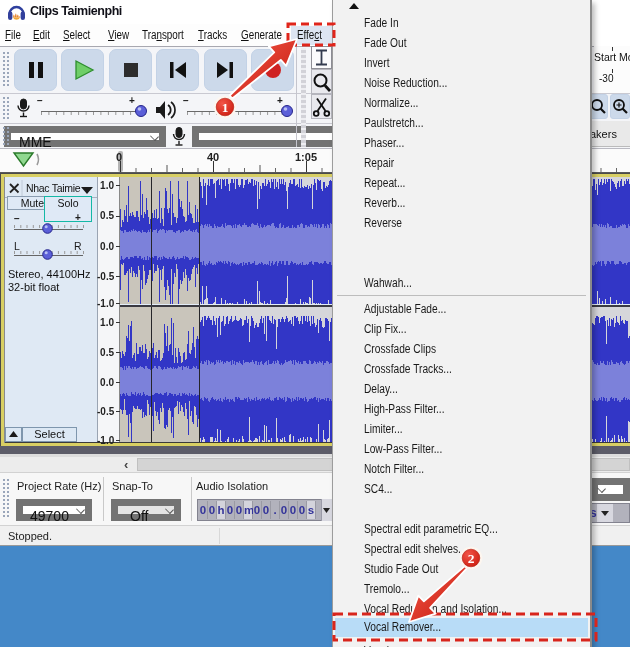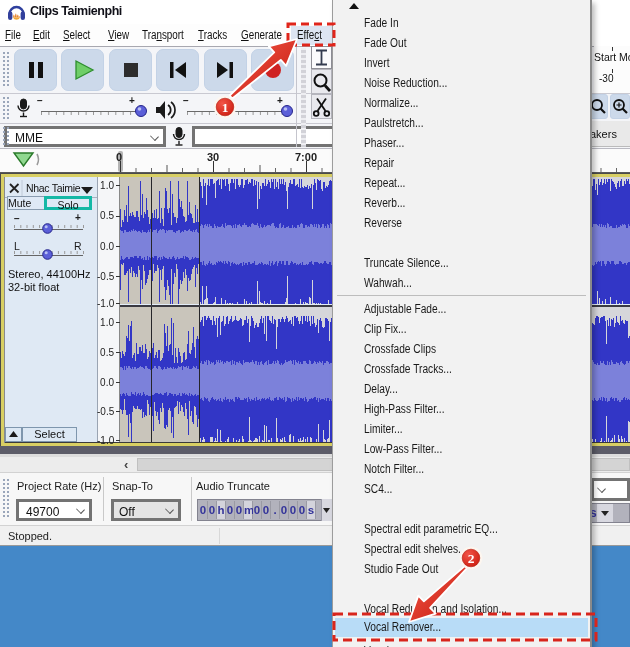--- a/index.html
+++ b/index.html
@@ -3,23 +3,23 @@
 * {margin:0;padding:0;box-sizing:border-box}
 body {width:630px;height:647px;position:relative;overflow:hidden;
  font-family:"Liberation Sans",sans-serif;background:#fff}
 .abs {position:absolute}
 .mbi {position:absolute;top:0;font-size:12px;color:#111;line-height:22px;white-space:pre}
 .tx {display:inline-block;transform:scaleX(0.82);transform-origin:0 50%}
 .tm {display:inline-block;transform:scaleX(0.85);transform-origin:0 50%}
 .u {text-decoration:underline}
 .mi {position:absolute;left:0;right:2px;height:20px;line-height:20px;padding-left:31px;
  font-size:12px;color:#1a1a1a;white-space:nowrap}
-.vr {position:absolute;left:97px;width:17px;text-align:right;font-size:10px;font-weight:normal;color:#222;line-height:13px}
+.vr {position:absolute;left:97px;width:17px;text-align:right;font-size:10px;font-weight:bold;color:#222;line-height:13px}
 .btn {position:absolute;width:43px;height:42px;background:#ccd9ea;border:1px solid #c3d2e6;border-radius:7px}
-.cmb {position:absolute;background:#fff;border:3px solid #737373;font-size:12px;color:#111}
+.cmb {position:absolute;background:#fff;border:7px solid #737373;font-size:14px;color:#111}
 .sep {position:absolute;width:1px;background:#c9c9c9}
 .lbl {position:absolute;font-size:11px;color:#1c1c1c}
 </style></head><body>
 
 <svg class="abs" style="left:7px;top:3px" width="19" height="18" viewBox="0 0 19 18">
  <path d="M2.5 11 A7 7 0 0 1 16.5 11" fill="none" stroke="#2e3f9e" stroke-width="2.4"></path>
  <rect x="1" y="8.5" width="4.4" height="8.5" rx="2.2" fill="#32409c"></rect>
  <rect x="13.6" y="8.5" width="4.4" height="8.5" rx="2.2" fill="#32409c"></rect>
  <path d="M6 14.5 Q6.8 8.5 7.8 14.5 Q8.8 6.5 9.8 14.5 Q10.8 8.5 11.8 14.5 Q12.3 11.5 13 14.5 Z" fill="#e8842c"></path>
  <path d="M6 14.5 L13 14.5 Q12 16.8 9.5 16.8 Q7 16.8 6 14.5 Z" fill="#f0a838"></path>
@@ -201,22 +201,22 @@
     <rect x="538.5" y="165" width="1" height="7" fill="#555"></rect>
     <rect x="554.0" y="168" width="1" height="4" fill="#666"></rect>
     <rect x="569.5" y="168" width="1" height="4" fill="#666"></rect>
     <rect x="585.0" y="161" width="1" height="11" fill="#333"></rect>
     <rect x="600.5" y="168" width="1" height="4" fill="#666"></rect>
     <rect x="616.0" y="168" width="1" height="4" fill="#666"></rect>
  <polygon points="14,153 33,153 23.5,166" fill="#90d890" stroke="#2a7a2a" stroke-width="1.4"></polygon>
     <path d="M37 154 q3 5.5 0 11" stroke="#9a9a9a" stroke-width="1.6" fill="none"></path>
 </svg>
 <div class="abs" style="left:116px;top:151px;font-size:11px;font-weight:bold;color:#222">0</div>
-<div class="abs" style="left:207px;top:151px;font-size:11px;font-weight:bold;color:#222">30</div>
-<div class="abs" style="left:295px;top:151px;font-size:11px;font-weight:bold;color:#222">7:00</div>
+<div class="abs" style="left:207px;top:151px;font-size:11px;font-weight:bold;color:#222">40</div>
+<div class="abs" style="left:295px;top:151px;font-size:11px;font-weight:bold;color:#222">1:05</div>
 
 <div class="abs" style="left:0;top:173px;width:630px;height:272px;background:#e3edf8"></div>
 <svg width="630" height="647" style="position:absolute;left:0;top:0" shape-rendering="crispEdges">
 <rect x="120" y="177" width="79" height="127" fill="#c9c5bb"></rect>
 <rect x="199" y="177" width="431" height="127" fill="#d6d6da"></rect>
 <rect x="120" y="307" width="79" height="135" fill="#c9c5bb"></rect>
 <rect x="199" y="307" width="431" height="135" fill="#d6d6da"></rect>
 <path d="M120.5 209V290M121.5 227V264M122.5 220V265M123.5 222V263M124.5 210V275M125.5 216V275M126.5 205V273M127.5 222V271M128.5 186V302M129.5 216V269M130.5 213V273M131.5 216V267M132.5 212V277M133.5 215V271M134.5 217V273M135.5 217V277M136.5 211V274M137.5 211V277M138.5 217V266M139.5 221V270M140.5 181V304M141.5 215V280M142.5 194V289M143.5 218V265M144.5 212V271M145.5 214V285M146.5 198V283M147.5 210V279M148.5 217V275M149.5 224V270M150.5 219V270M151.5 216V288M152.5 213V281M153.5 218V264M154.5 210V273M155.5 218V271M156.5 209V271M157.5 219V265M158.5 218V268M159.5 191V302M160.5 223V270M161.5 208V280M162.5 219V269M163.5 226V266M164.5 208V287M165.5 188V300M166.5 191V290M167.5 209V280M168.5 213V286M169.5 208V295M170.5 181V304M171.5 225V269M172.5 194V304M173.5 213V284M174.5 217V273M175.5 217V277M176.5 223V264M177.5 218V269M178.5 181V304M179.5 199V289M180.5 207V280M181.5 201V284M182.5 209V281M183.5 216V272M184.5 217V278M185.5 222V269M186.5 221V275M187.5 181V291M188.5 215V278M189.5 202V281M190.5 213V280M191.5 214V274M192.5 218V269M193.5 223V267M194.5 223V265M195.5 205V287M196.5 222V268M197.5 209V274M198.5 222V264M199.5 191V302M200.5 182V302M201.5 186V304M202.5 198V286M203.5 179V304M204.5 186V300M205.5 183V299M206.5 205V286M207.5 185V298M208.5 179V304M209.5 186V304M210.5 179V304M211.5 179V304M212.5 179V304M213.5 184V303M214.5 183V302M215.5 198V297M216.5 181V304M217.5 180V304M218.5 179V304M219.5 185V304M220.5 179V304M221.5 189V298M222.5 179V304M223.5 180V304M224.5 179V304M225.5 186V300M226.5 179V304M227.5 179V303M228.5 184V304M229.5 191V303M230.5 183V303M231.5 179V304M232.5 179V303M233.5 183V304M234.5 179V304M235.5 189V304M236.5 179V304M237.5 179V302M238.5 185V304M239.5 187V304M240.5 185V304M241.5 179V304M242.5 179V304M243.5 188V304M244.5 185V299M245.5 180V304M246.5 180V301M247.5 179V304M248.5 184V304M249.5 182V303M250.5 183V304M251.5 179V302M252.5 179V304M253.5 186V304M254.5 180V304M255.5 185V304M256.5 181V304M257.5 209V281M258.5 182V304M259.5 199V291M260.5 186V302M261.5 189V303M262.5 183V303M263.5 183V304M264.5 186V301M265.5 179V304M266.5 186V304M267.5 184V303M268.5 180V304M269.5 182V304M270.5 188V300M271.5 179V304M272.5 182V304M273.5 179V304M274.5 189V304M275.5 179V304M276.5 187V304M277.5 182V304M278.5 189V304M279.5 179V304M280.5 184V304M281.5 179V304M282.5 184V304M283.5 179V304M284.5 185V304M285.5 182V302M286.5 191V298M287.5 209V276M288.5 187V304M289.5 183V304M290.5 180V304M291.5 184V304M292.5 184V304M293.5 179V304M294.5 179V304M295.5 186V303M296.5 185V304M297.5 184V304M298.5 187V304M299.5 179V304M300.5 188V299M301.5 179V304M302.5 187V304M303.5 188V302M304.5 186V304M305.5 187V302M306.5 187V303M307.5 185V303M308.5 189V304M309.5 186V297M310.5 188V298M311.5 184V304M312.5 209V280M313.5 185V303M314.5 179V303M315.5 183V304M316.5 190V303M317.5 179V304M318.5 180V303M319.5 181V304M320.5 180V303M321.5 189V304M322.5 191V304M323.5 182V304M324.5 182V304M325.5 188V304M326.5 186V304M327.5 187V304M328.5 185V300M329.5 181V304M330.5 180V304M331.5 181V304M332.5 180V304M333.5 181V303M334.5 191V304M335.5 184V298M336.5 179V304M337.5 182V304M338.5 179V304M339.5 179V304M340.5 179V304M341.5 184V304M342.5 179V304M343.5 187V299M344.5 187V299M345.5 186V304M346.5 187V298M347.5 179V304M348.5 202V285M349.5 204V284M350.5 184V299M351.5 179V304M352.5 184V302M353.5 179V304M354.5 186V304M355.5 187V304M356.5 192V304M357.5 180V303M358.5 184V304M359.5 179V304M360.5 180V302M361.5 187V304M362.5 185V300M363.5 179V304M364.5 182V304M365.5 209V278M366.5 179V304M367.5 181V304M368.5 182V303M369.5 179V304M370.5 184V301M371.5 189V304M372.5 179V304M373.5 183V298M374.5 179V304M375.5 179V304M376.5 180V304M377.5 179V304M378.5 190V301M379.5 179V304M380.5 186V303M381.5 184V304M382.5 210V279M383.5 184V304M384.5 181V304M385.5 187V304M386.5 179V304M387.5 187V302M388.5 187V304M389.5 179V304M390.5 194V299M391.5 183V304M392.5 179V304M393.5 187V304M394.5 179V304M395.5 186V304M396.5 188V302M397.5 183V304M398.5 181V304M399.5 179V304M400.5 180V304M401.5 179V304M402.5 185V304M403.5 191V297M404.5 179V304M405.5 190V300M406.5 180V303M407.5 179V304M408.5 179V304M409.5 183V304M410.5 188V304M411.5 183V304M412.5 188V304M413.5 185V300M414.5 183V304M415.5 183V301M416.5 179V304M417.5 186V304M418.5 189V304M419.5 179V304M420.5 179V304M421.5 179V304M422.5 188V300M423.5 186V304M424.5 181V303M425.5 188V304M426.5 198V286M427.5 179V304M428.5 179V304M429.5 182V304M430.5 184V304M431.5 188V304M432.5 187V304M433.5 190V304M434.5 188V304M435.5 181V304M436.5 182V298M437.5 181V304M438.5 179V304M439.5 180V304M440.5 186V301M441.5 181V304M442.5 183V300M443.5 186V304M444.5 187V304M445.5 190V304M446.5 180V304M447.5 189V301M448.5 179V304M449.5 179V304M450.5 184V304M451.5 179V304M452.5 184V304M453.5 184V304M454.5 183V304M455.5 190V304M456.5 181V304M457.5 184V304M458.5 187V304M459.5 180V304M460.5 184V303M461.5 184V304M462.5 179V304M463.5 186V304M464.5 192V294M465.5 179V304M466.5 181V304M467.5 204V291M468.5 179V303M469.5 182V301M470.5 179V302M471.5 179V303M472.5 208V280M473.5 179V304M474.5 185V304M475.5 196V298M476.5 186V304M477.5 186V304M478.5 179V303M479.5 179V304M480.5 185V303M481.5 186V304M482.5 184V304M483.5 207V282M484.5 184V300M485.5 183V304M486.5 179V304M487.5 186V298M488.5 186V303M489.5 188V304M490.5 182V304M491.5 182V300M492.5 179V304M493.5 185V301M494.5 182V304M495.5 181V304M496.5 186V304M497.5 187V301M498.5 179V304M499.5 179V304M500.5 185V301M501.5 207V282M502.5 180V304M503.5 188V304M504.5 187V300M505.5 185V303M506.5 179V304M507.5 185V304M508.5 186V298M509.5 180V304M510.5 183V299M511.5 185V304M512.5 179V304M513.5 189V300M514.5 186V302M515.5 184V304M516.5 185V304M517.5 184V304M518.5 179V304M519.5 183V304M520.5 180V304M521.5 179V304M522.5 179V304M523.5 180V304M524.5 184V302M525.5 189V300M526.5 187V304M527.5 179V304M528.5 179V304M529.5 179V304M530.5 185V304M531.5 179V304M532.5 185V304M533.5 184V302M534.5 187V304M535.5 189V300M536.5 187V298M537.5 180V304M538.5 183V304M539.5 187V304M540.5 186V304M541.5 181V304M542.5 183V304M543.5 179V304M544.5 179V304M545.5 186V303M546.5 186V301M547.5 181V304M548.5 181V304M549.5 182V302M550.5 179V304M551.5 181V304M552.5 212V276M553.5 183V304M554.5 185V304M555.5 181V304M556.5 184V304M557.5 182V303M558.5 184V299M559.5 184V304M560.5 185V304M561.5 186V304M562.5 185V302M563.5 190V304M564.5 179V304M565.5 183V304M566.5 187V304M567.5 184V304M568.5 190V301M569.5 181V304M570.5 182V304M571.5 180V304M572.5 184V304M573.5 185V298M574.5 184V304M575.5 191V303M576.5 187V304M577.5 189V301M578.5 186V302M579.5 188V299M580.5 185V304M581.5 185V304M582.5 188V304M583.5 186V304M584.5 179V304M585.5 208V278M586.5 185V304M587.5 185V304M588.5 182V298M589.5 184V300M590.5 185V304M591.5 180V304M592.5 186V304M593.5 179V304M594.5 179V304M595.5 190V304M596.5 184V304M597.5 195V291M598.5 179V304M599.5 185V298M600.5 182V304M601.5 179V304M602.5 185V301M603.5 183V304M604.5 179V304M605.5 184V299M606.5 179V304M607.5 182V304M608.5 179V304M609.5 179V304M610.5 191V297M611.5 179V304M612.5 181V304M613.5 182V304M614.5 184V304M615.5 187V304M616.5 189V300M617.5 183V304M618.5 181V304M619.5 187V303M620.5 181V304M621.5 179V304M622.5 186V301M623.5 186V304M624.5 181V304M625.5 184V304M626.5 179V304M627.5 181V304M628.5 179V304M629.5 184V304" stroke="#3236c6" stroke-width="1" fill="none"></path>
 <path d="M120.5 230V260M121.5 231V256M122.5 231V259M123.5 233V260M124.5 230V259M125.5 230V258M126.5 232V257M127.5 232V257M128.5 232V259M129.5 231V259M130.5 232V257M131.5 230V257M132.5 231V257M133.5 229V258M134.5 231V256M135.5 230V256M136.5 231V256M137.5 232V258M138.5 231V258M139.5 231V256M140.5 232V256M141.5 233V259M142.5 230V258M143.5 232V260M144.5 232V257M145.5 232V260M146.5 233V260M147.5 232V256M148.5 230V260M149.5 232V257M150.5 229V258M151.5 230V260M152.5 232V257M153.5 230V258M154.5 230V256M155.5 230V256M156.5 229V256M157.5 233V260M158.5 231V258M159.5 230V257M160.5 229V260M161.5 230V257M162.5 229V259M163.5 229V256M164.5 230V257M165.5 233V258M166.5 230V258M167.5 231V259M168.5 230V259M169.5 230V257M170.5 230V259M171.5 230V259M172.5 230V257M173.5 232V256M174.5 232V258M175.5 233V260M176.5 231V259M177.5 231V257M178.5 230V259M179.5 230V259M180.5 233V258M181.5 232V258M182.5 231V258M183.5 232V256M184.5 230V259M185.5 230V256M186.5 231V257M187.5 231V257M188.5 230V258M189.5 229V260M190.5 231V260M191.5 231V259M192.5 232V257M193.5 230V259M194.5 232V258M195.5 230V257M196.5 229V258M197.5 232V258M198.5 233V258M199.5 225V261M200.5 226V262M201.5 224V262M202.5 225V265M203.5 228V261M204.5 225V265M205.5 224V266M206.5 226V264M207.5 224V265M208.5 227V263M209.5 224V261M210.5 226V264M211.5 226V263M212.5 228V265M213.5 228V265M214.5 224V264M215.5 226V265M216.5 228V262M217.5 226V263M218.5 227V261M219.5 227V262M220.5 227V261M221.5 226V262M222.5 224V263M223.5 227V261M224.5 228V264M225.5 223V261M226.5 226V263M227.5 225V264M228.5 225V261M229.5 225V262M230.5 225V266M231.5 226V263M232.5 228V262M233.5 225V264M234.5 228V263M235.5 224V264M236.5 228V265M237.5 225V264M238.5 225V265M239.5 224V264M240.5 226V263M241.5 227V263M242.5 225V266M243.5 225V262M244.5 223V265M245.5 225V263M246.5 225V263M247.5 227V265M248.5 227V262M249.5 226V262M250.5 227V264M251.5 224V264M252.5 223V263M253.5 224V263M254.5 225V261M255.5 225V265M256.5 225V265M257.5 223V265M258.5 226V264M259.5 228V263M260.5 224V264M261.5 227V262M262.5 228V263M263.5 227V265M264.5 225V264M265.5 227V264M266.5 226V265M267.5 225V264M268.5 225V265M269.5 225V261M270.5 226V266M271.5 224V263M272.5 223V261M273.5 223V265M274.5 226V264M275.5 228V262M276.5 227V261M277.5 228V266M278.5 228V263M279.5 224V261M280.5 223V261M281.5 228V264M282.5 227V261M283.5 225V261M284.5 228V265M285.5 228V265M286.5 227V261M287.5 227V261M288.5 226V265M289.5 228V265M290.5 228V263M291.5 228V261M292.5 225V262M293.5 228V264M294.5 227V263M295.5 228V263M296.5 228V265M297.5 225V264M298.5 225V265M299.5 227V264M300.5 224V263M301.5 223V265M302.5 224V262M303.5 228V265M304.5 228V265M305.5 225V265M306.5 225V264M307.5 227V265M308.5 226V264M309.5 227V262M310.5 224V262M311.5 224V261M312.5 225V264M313.5 227V265M314.5 224V262M315.5 227V262M316.5 224V262M317.5 228V262M318.5 224V263M319.5 225V264M320.5 228V263M321.5 227V263M322.5 224V264M323.5 224V263M324.5 228V261M325.5 226V261M326.5 228V263M327.5 224V264M328.5 225V264M329.5 228V262M330.5 223V262M331.5 224V265M332.5 226V263M333.5 227V261M334.5 224V265M335.5 226V261M336.5 226V263M337.5 224V263M338.5 224V263M339.5 226V263M340.5 227V264M341.5 224V262M342.5 226V266M343.5 228V263M344.5 223V265M345.5 224V264M346.5 228V262M347.5 228V262M348.5 228V265M349.5 226V264M350.5 223V261M351.5 226V263M352.5 224V262M353.5 227V261M354.5 226V264M355.5 226V262M356.5 226V266M357.5 227V265M358.5 224V265M359.5 226V266M360.5 225V265M361.5 227V264M362.5 224V262M363.5 228V264M364.5 228V264M365.5 226V264M366.5 224V264M367.5 228V265M368.5 227V263M369.5 228V265M370.5 225V265M371.5 224V265M372.5 226V261M373.5 225V263M374.5 227V266M375.5 228V266M376.5 224V265M377.5 224V261M378.5 225V262M379.5 225V264M380.5 228V266M381.5 224V264M382.5 225V265M383.5 227V266M384.5 228V261M385.5 227V264M386.5 226V264M387.5 228V262M388.5 228V262M389.5 226V263M390.5 227V262M391.5 226V263M392.5 224V263M393.5 228V263M394.5 228V266M395.5 224V262M396.5 227V263M397.5 225V261M398.5 224V263M399.5 225V266M400.5 228V263M401.5 225V264M402.5 228V264M403.5 227V261M404.5 224V265M405.5 225V263M406.5 227V265M407.5 227V262M408.5 227V262M409.5 224V262M410.5 224V266M411.5 227V263M412.5 223V264M413.5 225V263M414.5 228V265M415.5 223V265M416.5 225V265M417.5 223V265M418.5 223V263M419.5 224V261M420.5 223V263M421.5 227V261M422.5 224V265M423.5 224V265M424.5 228V262M425.5 223V262M426.5 228V262M427.5 227V261M428.5 228V261M429.5 226V263M430.5 224V261M431.5 228V263M432.5 226V261M433.5 224V263M434.5 224V264M435.5 228V262M436.5 223V261M437.5 225V263M438.5 226V264M439.5 227V263M440.5 228V262M441.5 227V262M442.5 224V263M443.5 228V261M444.5 226V262M445.5 227V265M446.5 227V262M447.5 228V266M448.5 226V266M449.5 226V261M450.5 227V264M451.5 225V261M452.5 224V261M453.5 225V265M454.5 226V265M455.5 223V261M456.5 227V265M457.5 227V262M458.5 226V265M459.5 227V261M460.5 228V262M461.5 225V262M462.5 228V265M463.5 226V264M464.5 224V263M465.5 226V263M466.5 226V261M467.5 228V265M468.5 228V261M469.5 226V263M470.5 225V265M471.5 226V264M472.5 224V264M473.5 227V265M474.5 223V265M475.5 225V265M476.5 227V265M477.5 228V266M478.5 226V265M479.5 224V261M480.5 223V263M481.5 224V264M482.5 224V262M483.5 228V262M484.5 227V261M485.5 226V261M486.5 228V263M487.5 226V263M488.5 225V264M489.5 227V264M490.5 224V266M491.5 227V266M492.5 225V262M493.5 225V264M494.5 226V264M495.5 224V263M496.5 225V265M497.5 226V265M498.5 224V263M499.5 227V264M500.5 224V266M501.5 225V264M502.5 226V262M503.5 228V266M504.5 226V263M505.5 224V261M506.5 223V262M507.5 227V263M508.5 225V262M509.5 224V265M510.5 227V263M511.5 225V264M512.5 224V264M513.5 228V262M514.5 228V263M515.5 223V264M516.5 228V262M517.5 226V263M518.5 228V261M519.5 228V263M520.5 228V265M521.5 225V263M522.5 227V266M523.5 223V265M524.5 225V264M525.5 228V262M526.5 227V262M527.5 223V265M528.5 224V262M529.5 226V264M530.5 224V261M531.5 223V262M532.5 226V264M533.5 226V262M534.5 225V263M535.5 224V263M536.5 223V262M537.5 223V262M538.5 228V263M539.5 225V261M540.5 228V264M541.5 228V263M542.5 228V265M543.5 226V261M544.5 228V263M545.5 224V264M546.5 227V261M547.5 225V265M548.5 224V262M549.5 228V263M550.5 223V261M551.5 224V266M552.5 228V265M553.5 225V261M554.5 226V262M555.5 224V264M556.5 228V261M557.5 224V265M558.5 223V263M559.5 224V262M560.5 227V261M561.5 227V263M562.5 225V264M563.5 227V263M564.5 225V265M565.5 225V262M566.5 227V265M567.5 227V265M568.5 225V262M569.5 224V262M570.5 226V262M571.5 228V264M572.5 227V263M573.5 224V265M574.5 228V261M575.5 226V266M576.5 225V265M577.5 224V264M578.5 226V266M579.5 228V264M580.5 227V261M581.5 227V266M582.5 227V263M583.5 223V261M584.5 225V262M585.5 228V265M586.5 228V264M587.5 228V262M588.5 225V262M589.5 227V261M590.5 224V265M591.5 226V265M592.5 227V265M593.5 224V266M594.5 224V265M595.5 224V262M596.5 224V264M597.5 225V262M598.5 226V261M599.5 224V262M600.5 227V261M601.5 224V266M602.5 227V261M603.5 225V261M604.5 227V264M605.5 225V266M606.5 228V264M607.5 223V261M608.5 224V261M609.5 227V262M610.5 226V264M611.5 226V261M612.5 228V261M613.5 228V261M614.5 228V264M615.5 228V265M616.5 225V264M617.5 228V264M618.5 227V264M619.5 227V261M620.5 225V261M621.5 226V262M622.5 224V264M623.5 225V264M624.5 224V263M625.5 225V263M626.5 228V265M627.5 228V263M628.5 224V262M629.5 226V262" stroke="#7c81da" stroke-width="1" fill="none"></path>
 <path d="M120.5 352V409M121.5 358V410M122.5 351V414M123.5 354V410M124.5 356V399M125.5 352V410M126.5 336V415M127.5 338V415M128.5 325V437M129.5 341V414M130.5 326V423M131.5 321V442M132.5 358V412M133.5 355V406M134.5 353V408M135.5 361V409M136.5 343V409M137.5 354V406M138.5 354V409M139.5 347V409M140.5 347V410M141.5 351V409M142.5 345V418M143.5 353V412M144.5 353V417M145.5 344V415M146.5 349V416M147.5 359V400M148.5 357V404M149.5 351V415M150.5 353V407M151.5 344V423M152.5 348V416M153.5 343V431M154.5 358V402M155.5 355V411M156.5 352V416M157.5 358V412M158.5 350V420M159.5 350V424M160.5 361V408M161.5 360V412M162.5 358V403M163.5 353V408M164.5 324V428M165.5 333V429M166.5 346V425M167.5 326V427M168.5 351V410M169.5 345V408M170.5 344V411M171.5 318V433M172.5 355V417M173.5 323V438M174.5 363V408M175.5 348V407M176.5 357V406M177.5 363V401M178.5 348V414M179.5 352V402M180.5 356V411M181.5 363V405M182.5 362V407M183.5 353V412M184.5 352V416M185.5 360V403M186.5 359V409M187.5 344V419M188.5 331V435M189.5 353V401M190.5 354V416M191.5 350V411M192.5 343V422M193.5 327V424M194.5 347V406M195.5 358V407M196.5 339V415M197.5 336V427M198.5 339V419M199.5 320V442M200.5 322V438M201.5 320V442M202.5 317V440M203.5 326V437M204.5 316V439M205.5 316V442M206.5 320V442M207.5 318V442M208.5 316V442M209.5 318V442M210.5 320V437M211.5 320V437M212.5 325V437M213.5 316V442M214.5 321V441M215.5 325V438M216.5 318V441M217.5 337V429M218.5 318V442M219.5 316V442M220.5 335V430M221.5 322V441M222.5 321V442M223.5 316V442M224.5 326V442M225.5 324V441M226.5 317V442M227.5 316V439M228.5 324V437M229.5 321V442M230.5 319V442M231.5 316V442M232.5 322V442M233.5 321V438M234.5 320V442M235.5 316V442M236.5 320V440M237.5 321V442M238.5 321V441M239.5 320V439M240.5 318V442M241.5 319V442M242.5 326V436M243.5 325V439M244.5 320V442M245.5 320V442M246.5 316V442M247.5 323V442M248.5 319V441M249.5 342V417M250.5 326V440M251.5 316V441M252.5 318V442M253.5 321V441M254.5 328V440M255.5 325V438M256.5 323V438M257.5 327V439M258.5 327V442M259.5 323V436M260.5 319V442M261.5 316V442M262.5 323V440M263.5 318V441M264.5 334V425M265.5 316V442M266.5 341V426M267.5 316V442M268.5 316V440M269.5 320V440M270.5 321V442M271.5 323V438M272.5 316V442M273.5 324V442M274.5 319V442M275.5 320V442M276.5 349V418M277.5 327V438M278.5 319V442M279.5 319V442M280.5 322V439M281.5 319V440M282.5 317V438M283.5 319V442M284.5 322V437M285.5 319V441M286.5 316V442M287.5 318V442M288.5 322V442M289.5 321V435M290.5 320V434M291.5 324V442M292.5 317V442M293.5 326V436M294.5 316V442M295.5 316V442M296.5 318V442M297.5 317V442M298.5 321V439M299.5 324V441M300.5 321V438M301.5 316V441M302.5 324V440M303.5 316V437M304.5 316V442M305.5 321V439M306.5 316V442M307.5 322V437M308.5 316V442M309.5 321V442M310.5 326V437M311.5 316V438M312.5 324V442M313.5 316V442M314.5 323V442M315.5 327V442M316.5 325V439M317.5 319V442M318.5 333V424M319.5 320V442M320.5 318V442M321.5 321V442M322.5 327V442M323.5 328V430M324.5 327V439M325.5 318V440M326.5 318V442M327.5 319V439M328.5 321V438M329.5 341V420M330.5 322V442M331.5 318V442M332.5 316V441M333.5 316V441M334.5 316V439M335.5 320V442M336.5 331V428M337.5 320V441M338.5 327V442M339.5 316V442M340.5 319V442M341.5 316V439M342.5 316V442M343.5 317V441M344.5 322V442M345.5 316V440M346.5 327V441M347.5 321V435M348.5 319V442M349.5 326V441M350.5 326V439M351.5 317V442M352.5 316V440M353.5 328V439M354.5 318V438M355.5 317V436M356.5 325V441M357.5 319V440M358.5 320V442M359.5 317V442M360.5 322V442M361.5 318V437M362.5 316V442M363.5 325V442M364.5 318V442M365.5 328V437M366.5 318V442M367.5 316V442M368.5 317V442M369.5 316V442M370.5 321V435M371.5 341V423M372.5 318V442M373.5 326V436M374.5 321V442M375.5 318V439M376.5 319V438M377.5 320V442M378.5 320V442M379.5 327V437M380.5 319V442M381.5 328V437M382.5 319V440M383.5 328V440M384.5 320V440M385.5 327V441M386.5 323V435M387.5 320V439M388.5 325V439M389.5 323V440M390.5 316V442M391.5 340V421M392.5 319V440M393.5 317V442M394.5 322V442M395.5 322V442M396.5 318V442M397.5 319V442M398.5 316V442M399.5 321V442M400.5 322V442M401.5 319V442M402.5 323V437M403.5 319V442M404.5 316V442M405.5 327V442M406.5 318V442M407.5 316V437M408.5 320V441M409.5 324V442M410.5 319V439M411.5 316V442M412.5 324V442M413.5 318V442M414.5 324V437M415.5 316V442M416.5 316V442M417.5 320V442M418.5 326V440M419.5 322V442M420.5 325V442M421.5 316V438M422.5 322V441M423.5 327V440M424.5 323V442M425.5 325V437M426.5 323V442M427.5 318V438M428.5 316V442M429.5 319V442M430.5 318V442M431.5 324V439M432.5 316V442M433.5 346V419M434.5 337V428M435.5 325V441M436.5 317V442M437.5 316V442M438.5 325V442M439.5 324V436M440.5 318V442M441.5 323V442M442.5 323V440M443.5 318V439M444.5 320V440M445.5 316V442M446.5 320V436M447.5 319V438M448.5 324V442M449.5 323V436M450.5 324V435M451.5 325V436M452.5 325V440M453.5 327V439M454.5 320V442M455.5 317V442M456.5 317V442M457.5 319V441M458.5 316V442M459.5 321V438M460.5 320V442M461.5 318V442M462.5 318V442M463.5 320V439M464.5 316V442M465.5 316V440M466.5 318V442M467.5 316V440M468.5 319V439M469.5 321V442M470.5 327V442M471.5 321V436M472.5 317V438M473.5 323V441M474.5 318V442M475.5 323V438M476.5 325V442M477.5 318V441M478.5 324V442M479.5 323V440M480.5 324V442M481.5 316V442M482.5 317V442M483.5 321V438M484.5 321V442M485.5 323V442M486.5 320V439M487.5 320V440M488.5 324V442M489.5 326V439M490.5 316V442M491.5 327V439M492.5 321V437M493.5 323V440M494.5 317V442M495.5 328V442M496.5 321V442M497.5 317V440M498.5 316V442M499.5 321V436M500.5 349V415M501.5 344V416M502.5 323V442M503.5 316V442M504.5 319V442M505.5 318V442M506.5 326V442M507.5 319V439M508.5 316V442M509.5 326V438M510.5 317V441M511.5 316V442M512.5 317V439M513.5 316V440M514.5 323V442M515.5 319V438M516.5 319V441M517.5 323V440M518.5 320V440M519.5 325V437M520.5 322V438M521.5 319V434M522.5 325V442M523.5 321V438M524.5 317V442M525.5 316V442M526.5 316V442M527.5 325V440M528.5 325V437M529.5 343V420M530.5 316V442M531.5 320V442M532.5 318V441M533.5 328V438M534.5 321V442M535.5 321V442M536.5 338V425M537.5 332V424M538.5 321V440M539.5 316V442M540.5 320V442M541.5 324V438M542.5 322V439M543.5 324V435M544.5 317V442M545.5 316V442M546.5 316V442M547.5 318V439M548.5 338V419M549.5 318V442M550.5 322V442M551.5 318V442M552.5 316V441M553.5 316V437M554.5 326V442M555.5 316V442M556.5 323V442M557.5 327V441M558.5 322V442M559.5 325V438M560.5 324V440M561.5 318V442M562.5 316V441M563.5 326V442M564.5 316V442M565.5 320V442M566.5 318V437M567.5 319V439M568.5 319V441M569.5 317V442M570.5 316V442M571.5 316V441M572.5 324V437M573.5 323V441M574.5 316V442M575.5 320V436M576.5 317V441M577.5 316V442M578.5 321V442M579.5 323V435M580.5 325V440M581.5 322V442M582.5 324V438M583.5 320V442M584.5 316V442M585.5 327V436M586.5 316V442M587.5 316V442M588.5 322V435M589.5 322V435M590.5 316V442M591.5 323V438M592.5 323V439M593.5 324V442M594.5 325V442M595.5 318V439M596.5 316V442M597.5 316V442M598.5 317V442M599.5 323V442M600.5 318V441M601.5 317V438M602.5 317V442M603.5 316V442M604.5 316V441M605.5 321V442M606.5 344V416M607.5 320V442M608.5 326V438M609.5 318V442M610.5 326V441M611.5 319V440M612.5 320V438M613.5 318V442M614.5 327V435M615.5 323V442M616.5 316V442M617.5 322V442M618.5 323V435M619.5 325V439M620.5 316V442M621.5 321V436M622.5 320V439M623.5 323V442M624.5 324V438M625.5 320V442M626.5 321V441M627.5 321V442M628.5 338V421M629.5 336V422" stroke="#3236c6" stroke-width="1" fill="none"></path>
@@ -258,22 +258,22 @@
 <div style="position:absolute;left:116px;top:411px;width:4px;height:1px;background:#333"></div>
 <div class="vr" style="top:433.5px">-1.0</div>
 <div style="position:absolute;left:116px;top:440px;width:4px;height:1px;background:#333"></div>
 <svg class="abs" style="left:0;top:0" width="120" height="450">
  <path d="M10 184 l8.5 8.5 M18.5 184 l-8.5 8.5" stroke="#222" stroke-width="1.8"></path>
  <polygon points="81,187 93,187 87,194" fill="#1a1a1a"></polygon>
  <line x1="5" y1="197.5" x2="97" y2="197.5" stroke="#a8b2c0" stroke-width="1"></line>
  <line x1="22" y1="180" x2="22" y2="196" stroke="#c0cad8" stroke-width="1"></line>
 </svg>
 <div class="abs" style="left:26px;top:182px;font-size:10.5px;color:#111;letter-spacing:-0.3px">Nhac Taimie</div>
-<div class="abs" style="left:7px;top:196px;width:38px;height:14px;background:#dfe9f6;border:1px solid #8a9cb0;font-size:10.5px;color:#111;text-align:left;line-height:12px">Mute</div>
-<div class="abs" style="left:44px;top:196px;width:48px;height:14px;background:#dfe9f6;border:3px solid #14b8a6;font-size:10.5px;color:#111;text-align:center;line-height:12px">Solo</div>
+<div class="abs" style="left:7px;top:196px;width:38px;height:14px;background:#dfe9f6;border:1px solid #8a9cb0;font-size:10.5px;color:#111;text-align:right;line-height:12px">Mute</div>
+<div class="abs" style="left:44px;top:196px;width:48px;height:26px;background:#dfe9f6;border:1px solid #14b8a6;font-size:10.5px;color:#111;text-align:center;line-height:12px">Solo</div>
 <div class="lbl" style="left:14px;top:213px;font-size:10px;font-weight:bold">−</div>
 <div class="lbl" style="left:75px;top:212px;font-size:10px;font-weight:bold">+</div>
 <div class="abs" style="left:14px;top:228.5px;width:69px;height:1px;background:#666"></div>
 <div class="lbl" style="left:14px;top:240px;font-size:10.5px">L</div>
 <div class="lbl" style="left:74px;top:240px;font-size:10.5px">R</div>
 <div class="abs" style="left:14px;top:254.5px;width:69px;height:1px;background:#666"></div>
 <svg class="abs" style="left:0;top:0" width="120" height="450">
     <rect x="14.0" y="225" width="1" height="3" fill="#999"></rect>
     <rect x="20.3" y="225" width="1" height="3" fill="#999"></rect>
     <rect x="26.5" y="225" width="1" height="3" fill="#999"></rect>
@@ -316,24 +316,24 @@
 <div class="abs" style="left:0;top:457px;width:630px;height:15px;background:#ececec"></div>
 <div class="abs" style="left:124px;top:459px;width:12px;height:12px;font-size:13px;font-weight:bold;color:#444;line-height:11px">‹</div>
 <div class="abs" style="left:137px;top:458px;width:493px;height:13px;background:#d4d4d4;border:1px solid #c0c0c0"></div>
 
 <div class="abs" style="left:0;top:472px;width:630px;height:54px;background:#f7f7f7;border-top:1px solid #d2d2d2;border-bottom:1px solid #d2d2d2"></div>
 <div class="lbl" style="left:17px;top:480px">Project Rate (Hz)</div>
 <div class="cmb" style="left:16px;top:499px;width:76px;height:22px;line-height:20px;padding-left:7px">49700</div>
 <div class="abs" style="left:77px;top:506px;width:7px;height:7px;border-right:1.5px solid #555;border-bottom:1.5px solid #555;transform:rotate(45deg) scale(1,.8)"></div>
 <div class="sep" style="left:103px;top:477px;height:44px"></div>
 <div class="lbl" style="left:112px;top:480px">Snap-To</div>
-<div class="cmb" style="left:111px;top:499px;width:70px;height:22px;line-height:20px;padding-left:5px;background:#e4e4e4">Off</div>
+<div class="cmb" style="left:111px;top:499px;width:70px;height:22px;line-height:20px;padding-left:12px;background:#e4e4e4">Off</div>
 <div class="abs" style="left:166px;top:506px;width:7px;height:7px;border-right:1.5px solid #555;border-bottom:1.5px solid #555;transform:rotate(45deg) scale(1,.8)"></div>
 <div class="sep" style="left:191px;top:477px;height:44px"></div>
-<div class="lbl" style="left:196px;top:480px">Audio Truncate</div>
+<div class="lbl" style="left:196px;top:480px">Audio Isolation</div>
 <div class="abs" style="left:197px;top:499px;width:135px;height:22px;background:#b2b2bc;border:1px solid #83838f"></div>
 <div class="abs" style="left:199px;top:501px;height:18px;font-size:11.5px;font-weight:bold;color:#34349a;line-height:18px;white-space:nowrap"><span style="display:inline-block;width:9px;background:#b2b2bc;border-right:1px solid #9a9aa4;text-align:center">0</span><span style="display:inline-block;width:9px;background:#b2b2bc;border-right:1px solid #9a9aa4;text-align:center">0</span><span style="display:inline-block;width:9px;background:#d4d4dc;border-right:1px solid #9a9aa4;text-align:center">h</span><span style="display:inline-block;width:9px;background:#b2b2bc;border-right:1px solid #9a9aa4;text-align:center">0</span><span style="display:inline-block;width:9px;background:#b2b2bc;border-right:1px solid #9a9aa4;text-align:center">0</span><span style="display:inline-block;width:9px;background:#d4d4dc;border-right:1px solid #9a9aa4;text-align:center">m</span><span style="display:inline-block;width:9px;background:#b2b2bc;border-right:1px solid #9a9aa4;text-align:center">0</span><span style="display:inline-block;width:9px;background:#b2b2bc;border-right:1px solid #9a9aa4;text-align:center">0</span><span style="display:inline-block;width:9px;background:#b2b2bc;border-right:1px solid #9a9aa4;text-align:center">.</span><span style="display:inline-block;width:9px;background:#b2b2bc;border-right:1px solid #9a9aa4;text-align:center">0</span><span style="display:inline-block;width:9px;background:#b2b2bc;border-right:1px solid #9a9aa4;text-align:center">0</span><span style="display:inline-block;width:9px;background:#b2b2bc;border-right:1px solid #9a9aa4;text-align:center">0</span><span style="display:inline-block;width:9px;background:#d4d4dc;border-right:1px solid #9a9aa4;text-align:center">s</span></div>
 <div class="abs" style="left:321px;top:499px;width:11px;height:22px;background:#d8d8e0;border-left:1px solid #9a9aa8"></div>
 <svg class="abs" style="left:321px;top:499px" width="11" height="22">
     <polygon points="2,9 9,9 5.5,14" fill="#222"></polygon>
   </svg>
 
 <div class="cmb" style="left:591px;top:478px;width:39px;height:23px"></div>
 <div class="abs" style="left:598px;top:485px;width:7px;height:7px;border-right:1.5px solid #555;border-bottom:1.5px solid #555;transform:rotate(45deg) scale(1,.8)"></div>
 <div class="abs" style="left:585px;top:503px;width:45px;height:20px;background:#b2b2bc;border:1px solid #83838f;
@@ -365,36 +365,36 @@
     <div class="mi" style="top:33px"><span class="tm">Fade Out</span></div>
     <div class="mi" style="top:53px"><span class="tm">Invert</span></div>
     <div class="mi" style="top:73px"><span class="tm">Noise Reduction...</span></div>
     <div class="mi" style="top:93px"><span class="tm">Normalize...</span></div>
     <div class="mi" style="top:113px"><span class="tm">Paulstretch...</span></div>
     <div class="mi" style="top:133px"><span class="tm">Phaser...</span></div>
     <div class="mi" style="top:153px"><span class="tm">Repair</span></div>
     <div class="mi" style="top:173px"><span class="tm">Repeat...</span></div>
     <div class="mi" style="top:193px"><span class="tm">Reverb...</span></div>
     <div class="mi" style="top:213px"><span class="tm">Reverse</span></div>
-    <div class="mi" style="top:253px"><span class="tm">Truncate Silence...</span></div>
     <div class="mi" style="top:273px"><span class="tm">Wahwah...</span></div>
     <div style="position:absolute;left:4px;right:4px;top:295px;height:1px;background:#bdbdbd"></div>
     <div class="mi" style="top:299px"><span class="tm">Adjustable Fade...</span></div>
     <div class="mi" style="top:319px"><span class="tm">Clip Fix...</span></div>
     <div class="mi" style="top:339px"><span class="tm">Crossfade Clips</span></div>
     <div class="mi" style="top:359px"><span class="tm">Crossfade Tracks...</span></div>
     <div class="mi" style="top:379px"><span class="tm">Delay...</span></div>
     <div class="mi" style="top:399px"><span class="tm">High-Pass Filter...</span></div>
     <div class="mi" style="top:419px"><span class="tm">Limiter...</span></div>
     <div class="mi" style="top:439px"><span class="tm">Low-Pass Filter...</span></div>
     <div class="mi" style="top:459px"><span class="tm">Notch Filter...</span></div>
     <div class="mi" style="top:479px"><span class="tm">SC4...</span></div>
     <div class="mi" style="top:519px"><span class="tm">Spectral edit parametric EQ...</span></div>
     <div class="mi" style="top:539px"><span class="tm">Spectral edit shelves.</span></div>
     <div class="mi" style="top:559px"><span class="tm">Studio Fade Out</span></div>
+    <div class="mi" style="top:579px"><span class="tm">Tremolo...</span></div>
     <div class="mi" style="top:599px"><span class="tm">Vocal Reduction and Isolation...</span></div>
     <div class="mi" style="top:618px;height:19px;line-height:19px;left:2px;right:2px;background:#b8dcf7;padding-left:29px"><span class="tm">Vocal Remover...</span></div>
     <div class="mi" style="top:641px"><span class="tm">Vocal</span></div>
 </div>
 
 <svg class="abs" style="left:0;top:0" width="630" height="647">
  <defs>
   <linearGradient id="rg" x1="0" y1="0" x2="1" y2="1">
    <stop offset="0" stop-color="#f4574a"></stop>
         <stop offset="1" stop-color="#c41a0c"></stop>

